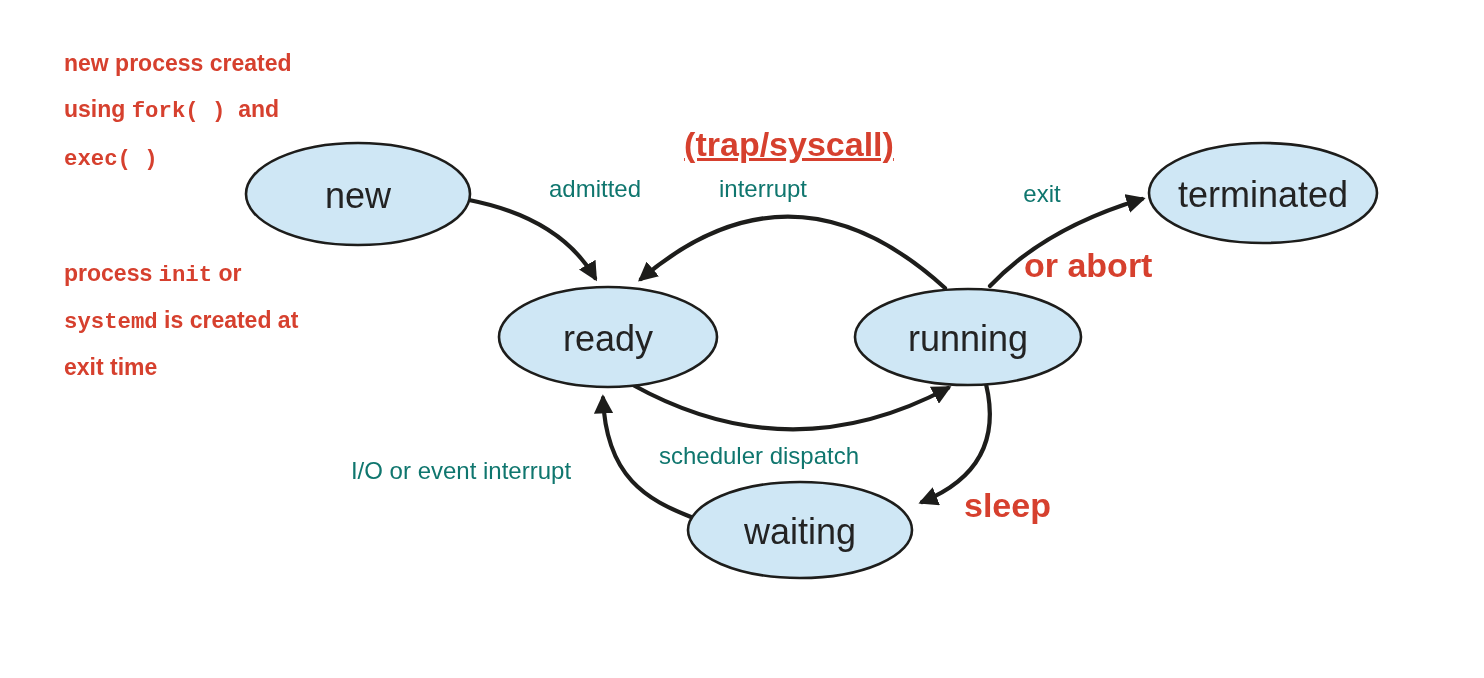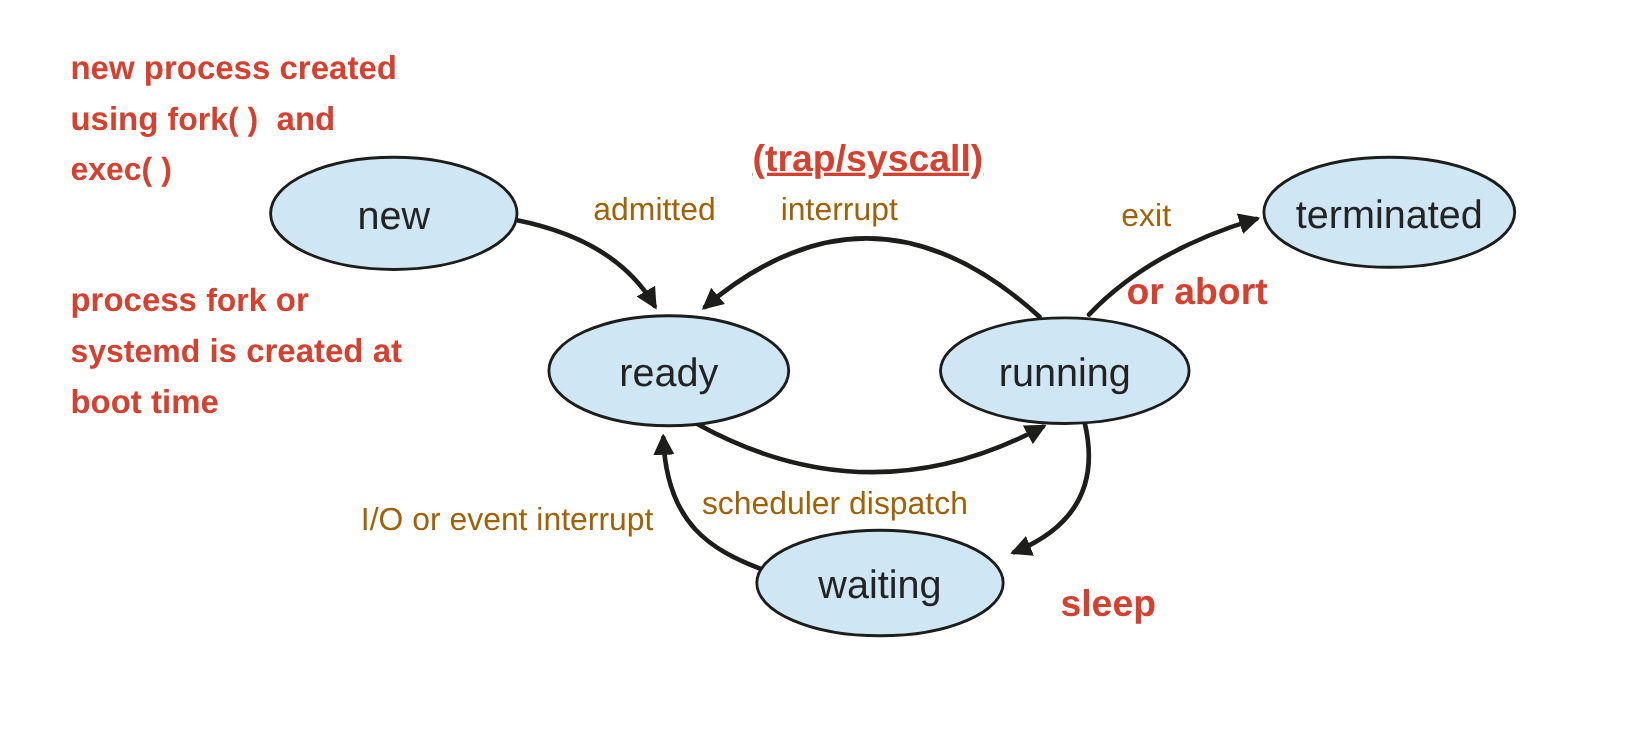--- a/index.html
+++ b/index.html
@@ -25,38 +25,38 @@
   .state-label {
     position: absolute;
     transform: translate(-50%, -50%);
     font-size: 36px;
     color: #232323;
     white-space: nowrap;
   }
   .edge-label {
     position: absolute;
     transform: translateX(-50%);
-    font-size: 29px;
-    color: #a16207;
+    font-size: 24px;
+    color: #0f766e;
     white-space: nowrap;
   }
   .red {
     color: #d6402e;
     font-weight: bold;
   }
   .red-block {
     position: absolute;
-    font-size: 30px;
+    font-size: 23px;
     line-height: 46px;
   }
   .rline {
     white-space: pre;
   }
   .mono {
-    font-family: Liberation Sans, sans-serif;
+    font-family: Liberation Mono, monospace;
     font-weight: bold;
     font-size: 0.97em;
   }
   .red-single {
     position: absolute;
     font-size: 34px;
     white-space: pre;
   }
   .centerx {
     transform: translateX(-50%);
@@ -105,24 +105,24 @@
   <div class="edge-label" style="left:759px; top:442px">scheduler dispatch</div>
   <div class="edge-label" style="left:461px; top:457px">I/O or event interrupt</div>
 
   <div class="red-block red" style="left:64px; top:40px">
     <div class="rline"><span>new process created</span></div>
     <div class="rline"><span>using </span><span class="mono">fork( )</span><span>  and</span></div>
     <div class="rline"><span class="mono">exec( )</span></div>
   </div>
 
   <div class="red-block red" style="left:64px; top:251px; line-height:45px">
-    <div class="rline"><span>process </span><span class="mono">fork</span><span> or</span></div>
+    <div class="rline"><span>process </span><span class="mono">init</span><span> or</span></div>
     <div class="rline"><span class="mono">systemd</span><span> is created at</span></div>
-    <div class="rline"><span>boot time</span></div>
+    <div class="rline"><span>exit time</span></div>
   </div>
 
   <div class="red-single red centerx" style="left:789px; top:125px">(trap/syscall)</div>
 
   <div class="red-single red" style="left:1024px; top:246px">or abort</div>
 
-  <div class="red-single red" style="left:964px; top:530px">sleep</div>
+  <div class="red-single red" style="left:964px; top:486px">sleep</div>
 
 </div>
 
 </body></html>

